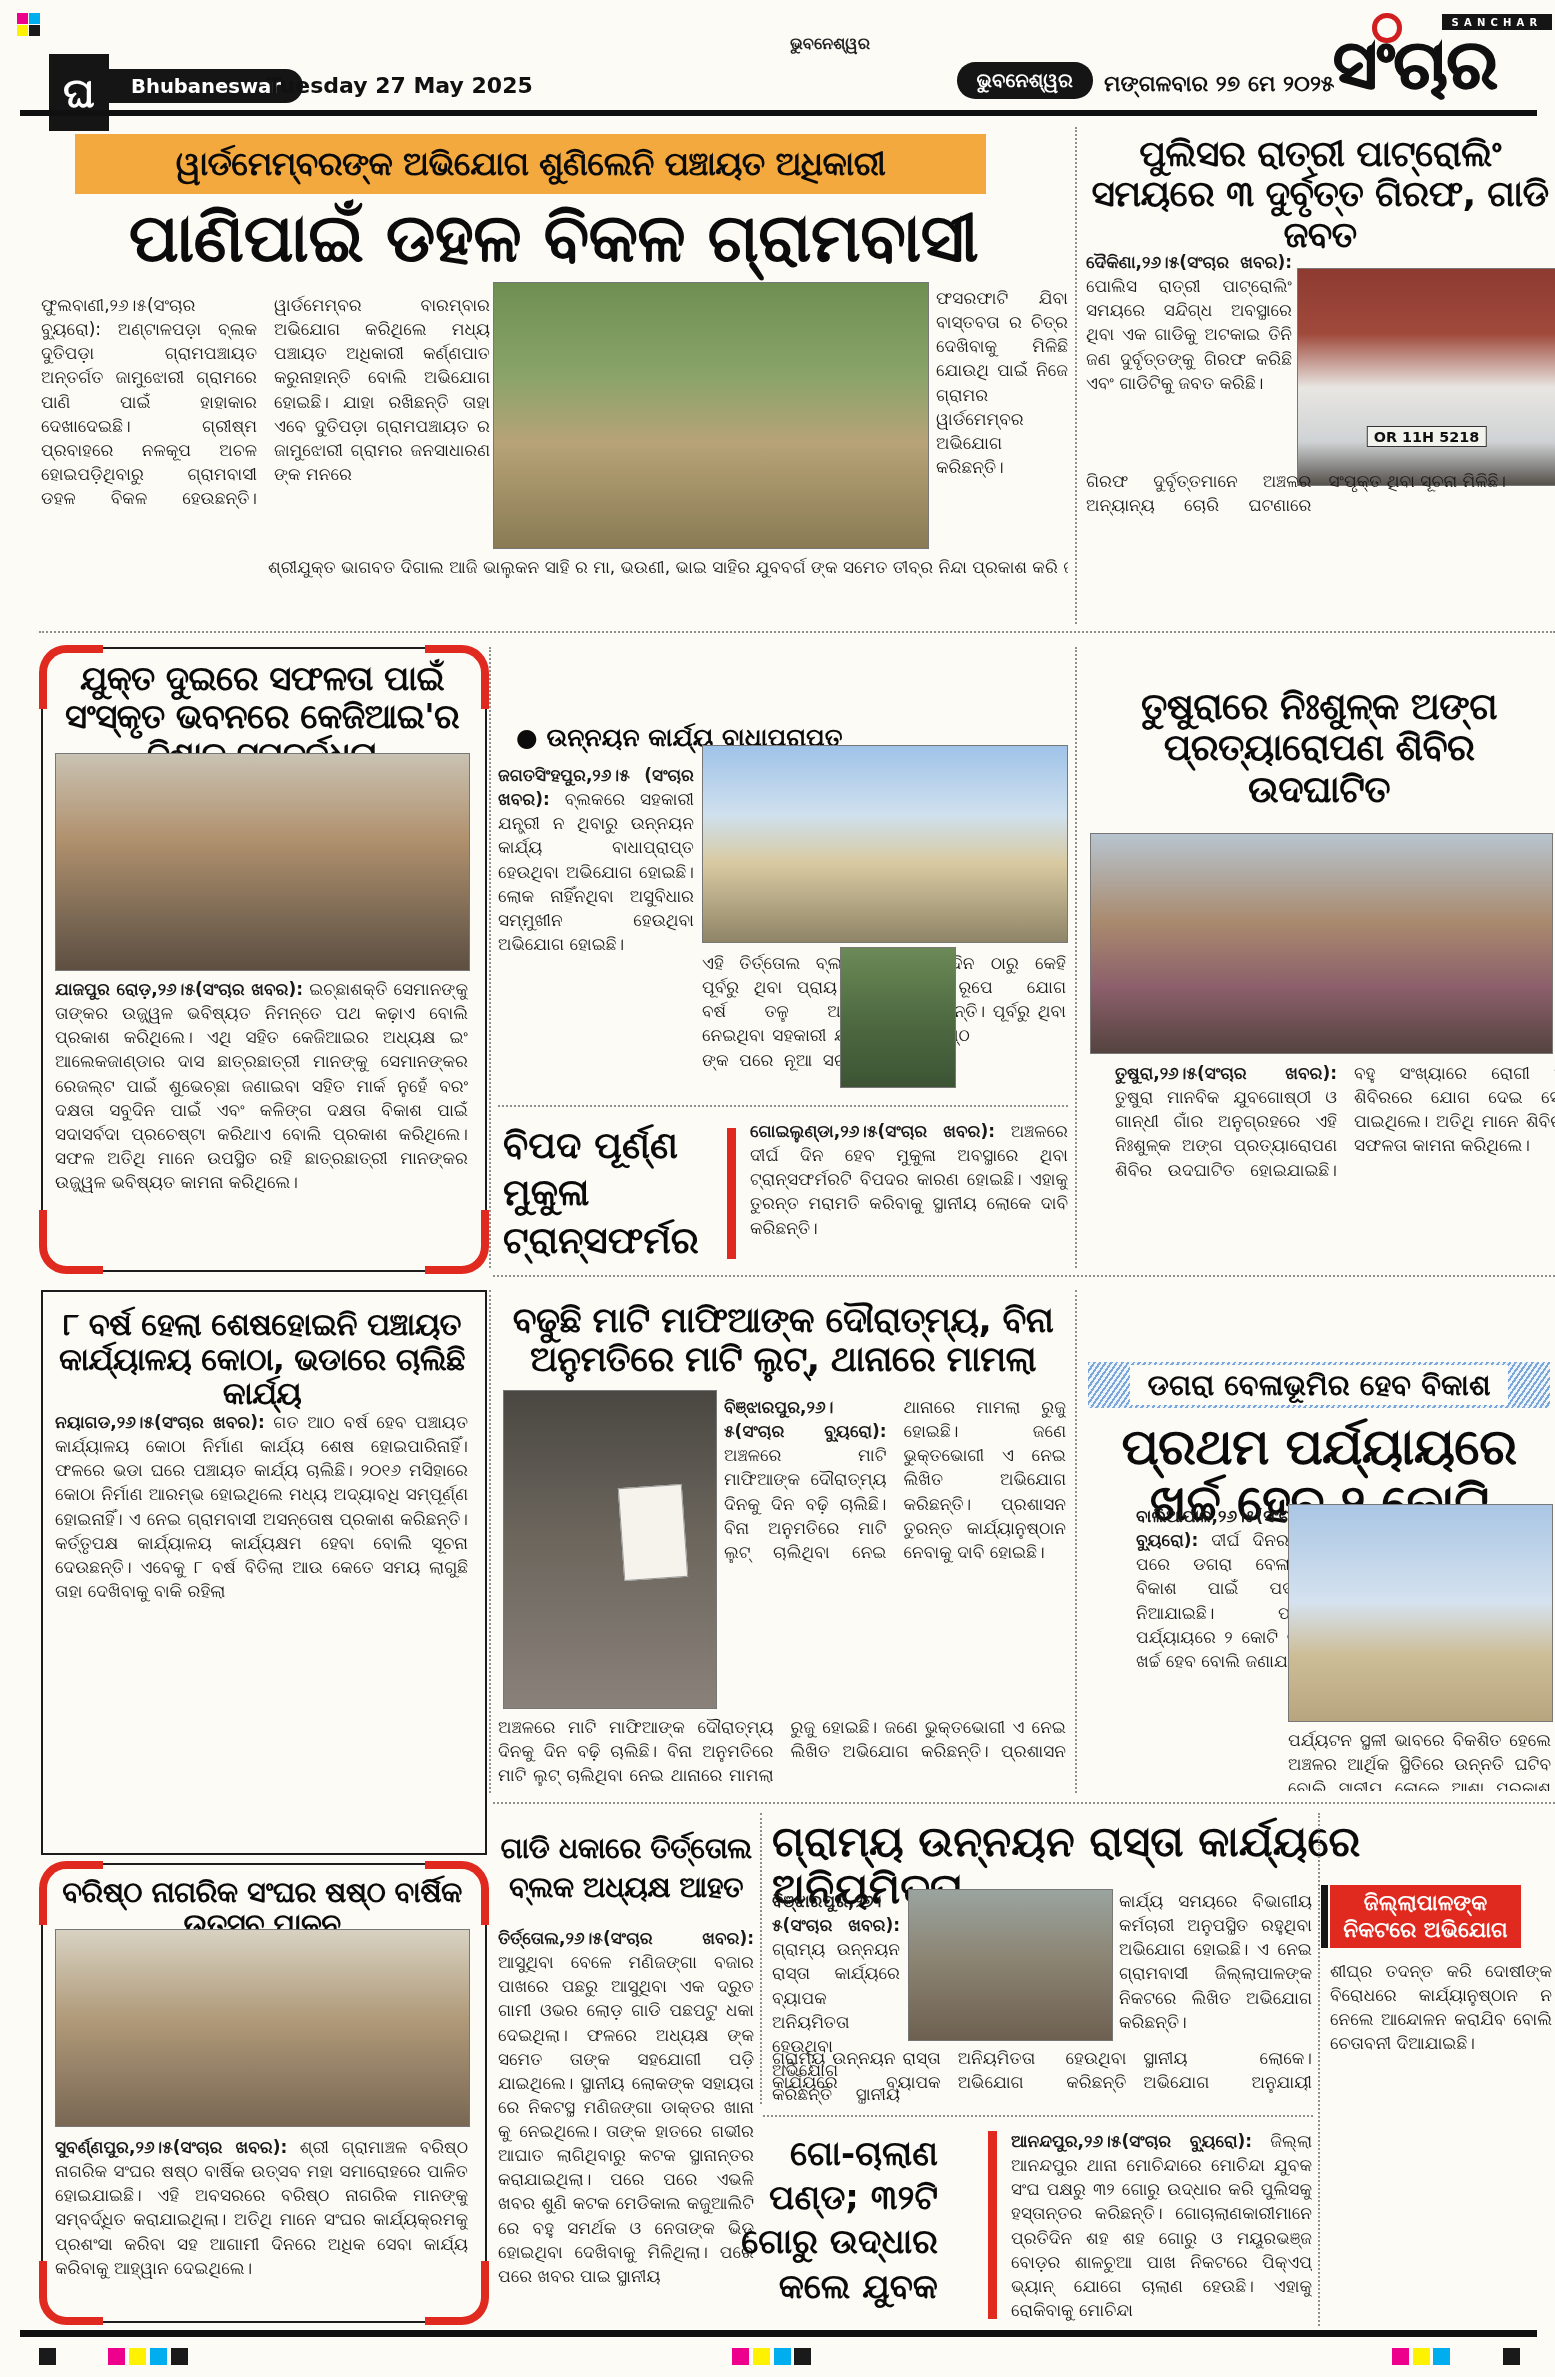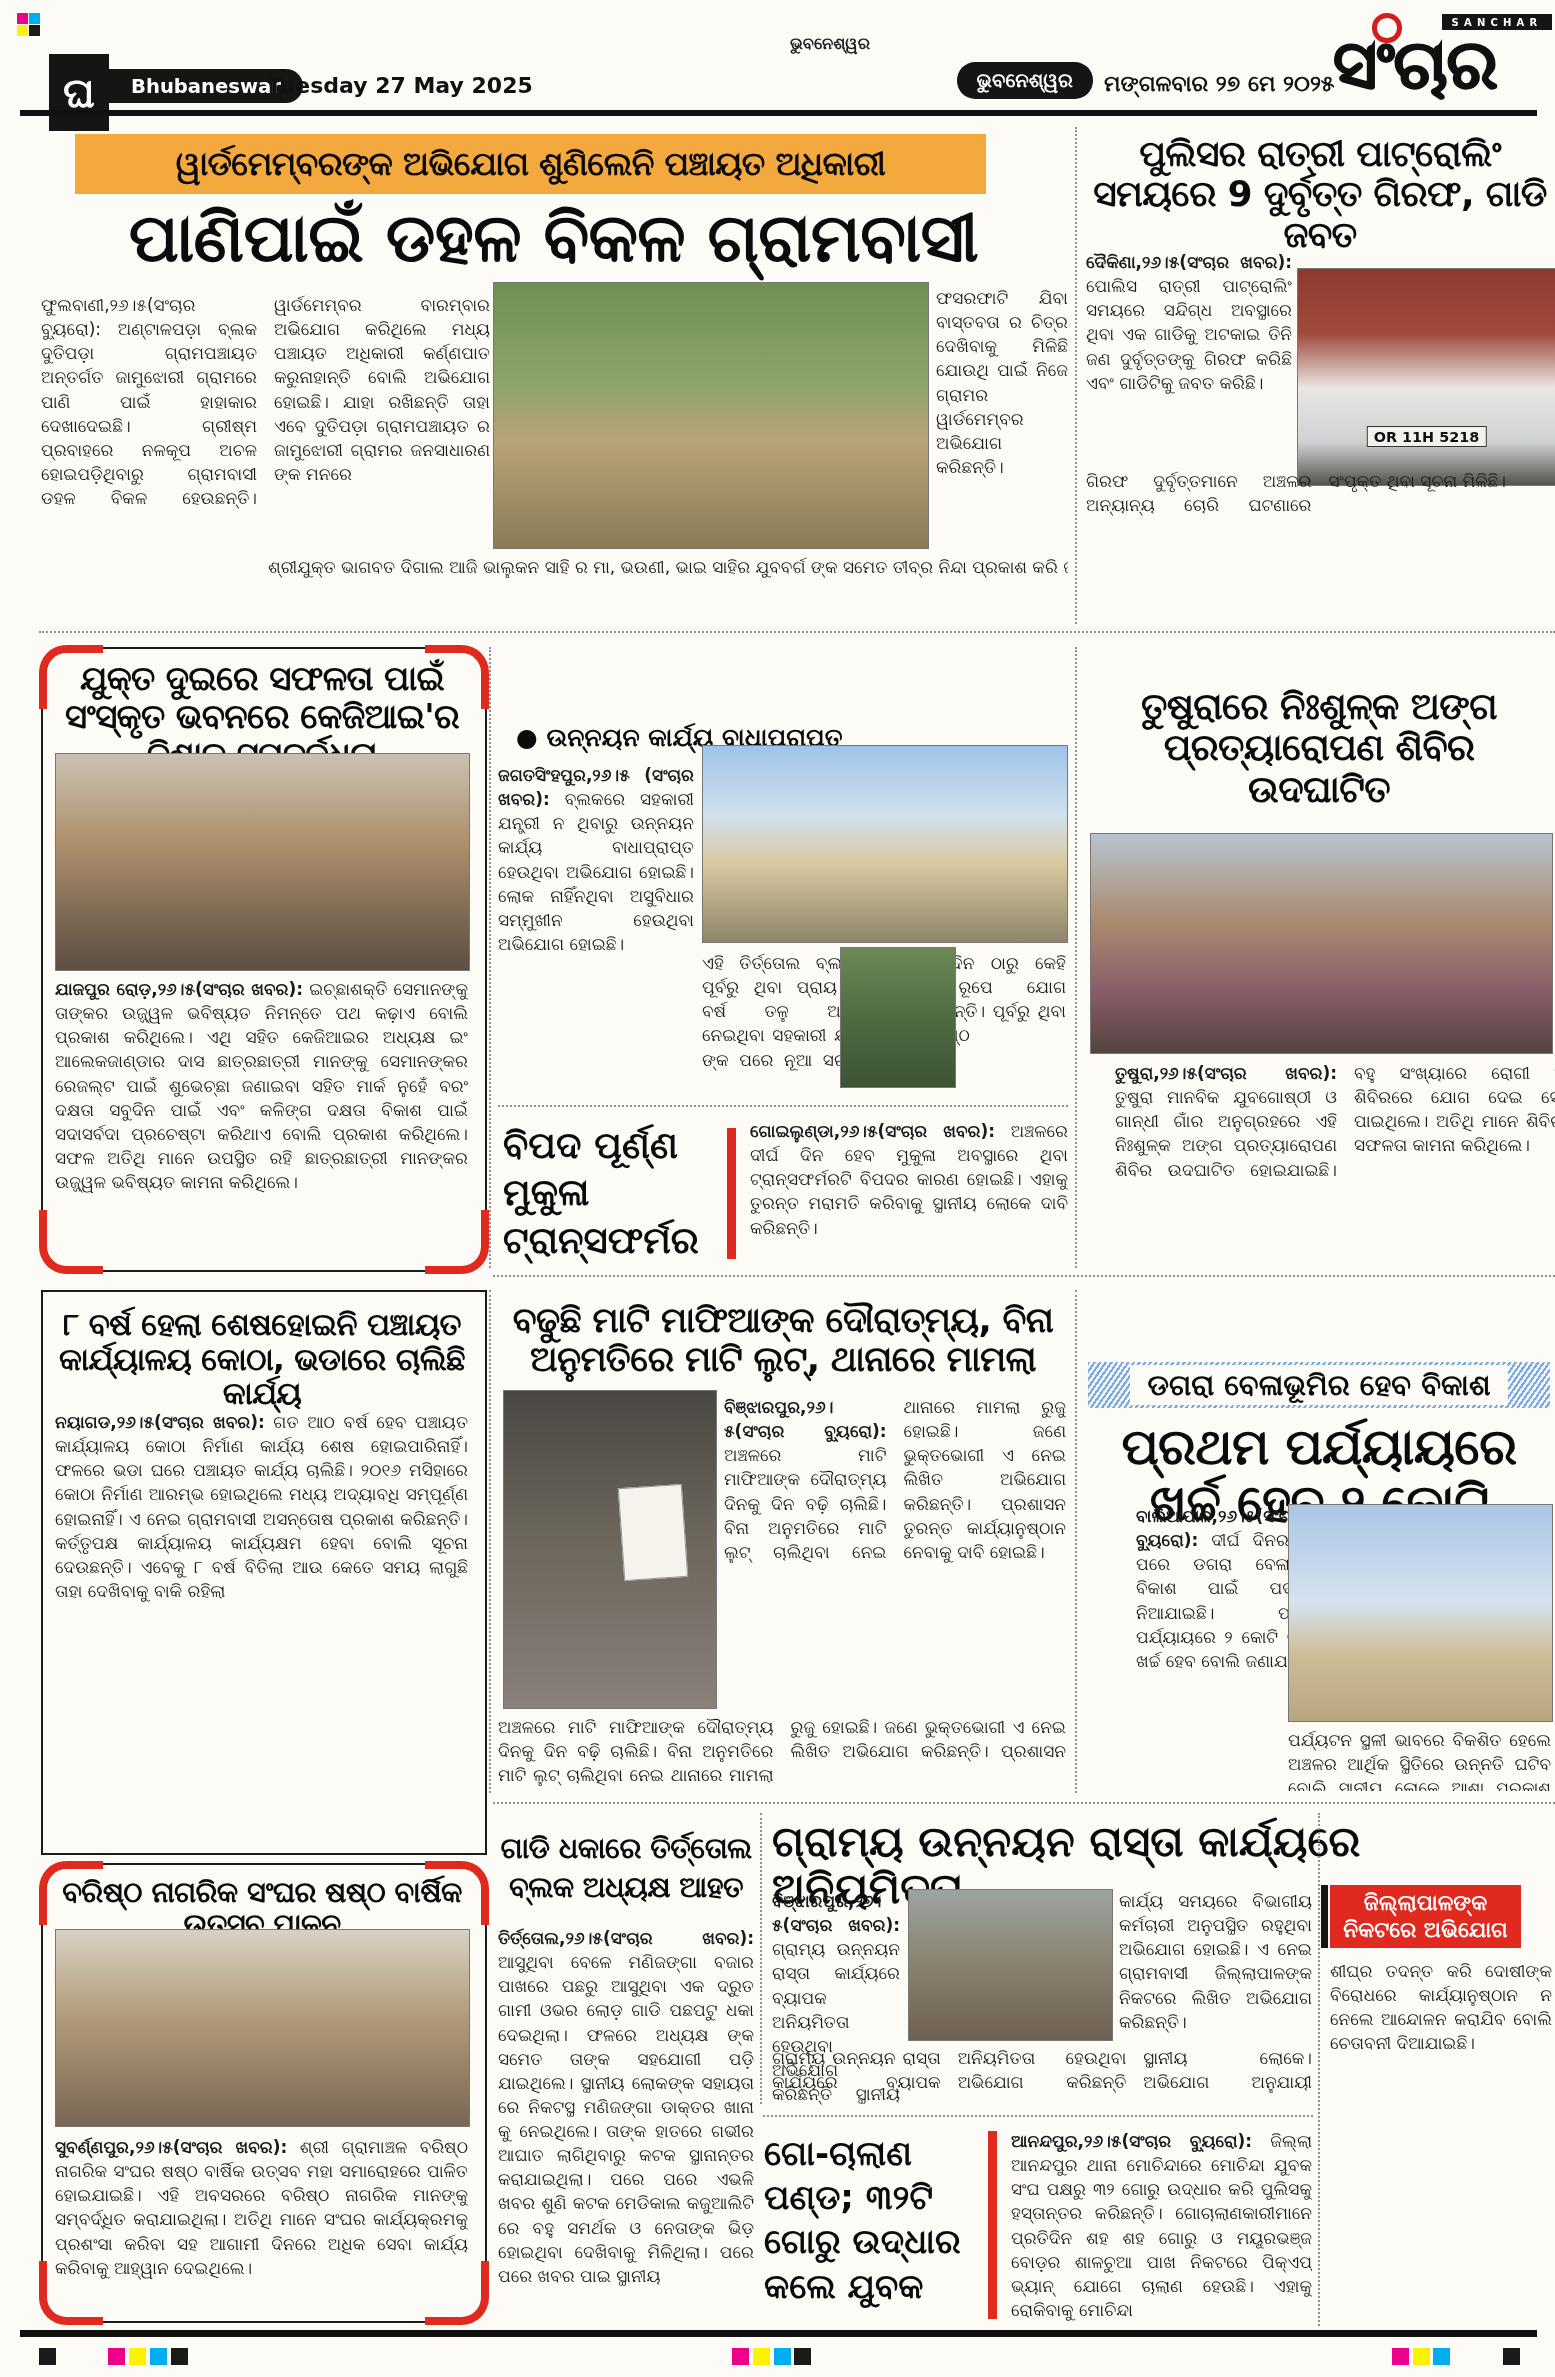--- a/index.html
+++ b/index.html
@@ -75,21 +75,21 @@
     <span class="hl" style="font-size:33px;">ୱାର୍ଡମେମ୍ବରଙ୍କ ଅଭିଯୋଗ ଶୁଣିଲେନି ପଞ୍ଚାୟତ ଅଧିକାରୀ</span>
   </div>
   <div class="abs hl" style="left:39px;top:201px;width:1029px;height:84px;font-size:67px;">ପାଣିପାଇଁ ଡହଳ ବିକଳ ଗ୍ରାମବାସୀ</div>
 
   <div class="abs bt" style="left:41px;top:293px;width:449px;height:260px;column-count:2;column-gap:17px;">ଫୁଲବାଣୀ,୨୬।୫(ସଂଚାର ବ୍ୟୁରୋ): ଅଣ୍ଟାଳପଡ଼ା ବ୍ଲକ ଦୁତିପଡ଼ା ଗ୍ରାମପଞ୍ଚାୟତ ଅନ୍ତର୍ଗତ ଜାମୁଝୋରୀ ଗ୍ରାମରେ ପାଣି ପାଇଁ ହାହାକାର ଦେଖାଦେଇଛି। ଗ୍ରୀଷ୍ମ ପ୍ରବାହରେ ନଳକୂପ ଅଚଳ ହୋଇପଡ଼ିଥିବାରୁ ଗ୍ରାମବାସୀ ଡହଳ ବିକଳ ହେଉଛନ୍ତି। ୱାର୍ଡମେମ୍ବର ବାରମ୍ବାର ଅଭିଯୋଗ କରିଥିଲେ ମଧ୍ୟ ପଞ୍ଚାୟତ ଅଧିକାରୀ କର୍ଣ୍ଣପାତ କରୁନାହାନ୍ତି ବୋଲି ଅଭିଯୋଗ ହୋଇଛି। ଯାହା ରଖିଛନ୍ତି ତାହା ଏବେ ଦୁତିପଡ଼ା ଗ୍ରାମପଞ୍ଚାୟତ ର ଜାମୁଝୋରୀ ଗ୍ରାମର ଜନସାଧାରଣ ଙ୍କ ମନରେ</div>
   <div class="abs ph p-villagers" style="left:493px;top:282px;width:434px;height:265px;"></div>
   <div class="abs bt" style="left:936px;top:286px;width:132px;height:261px;">ଫସରଫାଟି ଯିବା ବାସ୍ତବତା ର ଚିତ୍ର ଦେଖିବାକୁ ମିଳିଛି ଯୋଉଥି ପାଇଁ ନିଜେ ଗ୍ରାମର ୱାର୍ଡମେମ୍ବର ଅଭିଯୋଗ କରିଛନ୍ତି।</div>
   <div class="abs bt" style="left:268px;top:555px;width:800px;height:27.4px;white-space:nowrap;">ଶ୍ରୀଯୁକ୍ତ ଭାଗବତ ଦିଗାଲ ଆଜି ଭାଲୁକନ ସାହି ର ମା, ଭଉଣୀ, ଭାଇ ସାହିର ଯୁବବର୍ଗ ଙ୍କ ସମେତ ତୀବ୍ର ନିନ୍ଦା ପ୍ରକାଶ କରି ଜଣାଇଛନ୍ତି।</div>
 
   <div class="abs vdot" style="left:1075px;top:127px;height:497px;"></div>
-  <div class="abs hl" style="left:1086px;top:134px;width:468px;height:105px;font-size:36px;">ପୁଲିସର ରାତ୍ରୀ ପାଟ୍ରୋଲିଂ ସମୟରେ 9 ଦୁର୍ବୃତ୍ତ ଗିରଫ, ଗାଡି ଜବତ</div>
+  <div class="abs hl" style="left:1086px;top:134px;width:468px;height:105px;font-size:36px;">ପୁଲିସର ରାତ୍ରୀ ପାଟ୍ରୋଲିଂ ସମୟରେ ୩ ଦୁର୍ବୃତ୍ତ ଗିରଫ, ଗାଡି ଜବତ</div>
   <div class="abs bt" style="left:1086px;top:250px;width:206px;height:213px;">
     <span class="dl">ଦୈକିଣା,୨୬।୫(ସଂଚାର ଖବର):</span>
     <span>ପୋଲିସ ରାତ୍ରୀ ପାଟ୍ରୋଲିଂ ସମୟରେ ସନ୍ଦିଗ୍ଧ ଅବସ୍ଥାରେ ଥିବା ଏକ ଗାଡିକୁ ଅଟକାଇ ତିନି ଜଣ ଦୁର୍ବୃତ୍ତଙ୍କୁ ଗିରଫ କରିଛି ଏବଂ ଗାଡିଟିକୁ ଜବତ କରିଛି।</span>
   </div>
   <div class="abs ph p-suv" style="left:1297px;top:245px;width:257px;height:216px;margin-top:23px;">
     <div style="position:absolute;left:50%;bottom:38px;transform:translateX(-50%);background:#f3f3ee;border:1.3px solid #333;
          font-size:14.4px;font-weight:bold;padding:1.3px 6.5px;color:#101010;">OR 11H 5218</div>
   </div>
   <div class="abs bt" style="left:1086px;top:469px;width:468px;height:155px;column-count:2;column-gap:17px;">ଗିରଫ ଦୁର୍ବୃତ୍ତମାନେ ଅଞ୍ଚଳର ଅନ୍ୟାନ୍ୟ ଚୋରି ଘଟଣାରେ ସଂପୃକ୍ତ ଥିବା ସୂଚନା ମିଳିଛି।</div>
 
@@ -205,21 +205,21 @@
   <div class="abs" style="left:1330px;top:1885px;width:191px;height:63px;background:#e02a1f;color:#fff;
        display:flex;flex-direction:column;align-items:center;justify-content:center;font-weight:bold;font-size:21.6px;line-height:1.25;">
     <span>ଜିଲ୍ଲାପାଳଙ୍କ</span>
     <span>ନିକଟରେ ଅଭିଯୋଗ</span>
   </div>
   <div class="abs bt" style="left:1330px;top:1959px;width:222px;height:353px;">ଶୀଘ୍ର ତଦନ୍ତ କରି ଦୋଷୀଙ୍କ ବିରୋଧରେ କାର୍ଯ୍ୟାନୁଷ୍ଠାନ ନ ନେଲେ ଆନ୍ଦୋଳନ କରାଯିବ ବୋଲି ଚେତାବନୀ ଦିଆଯାଇଛି।</div>
   <div class="abs vdot" style="left:1318px;top:1813px;height:513px;"></div>
   <div class="abs bt" style="left:772px;top:2046px;width:540px;height:63px;column-count:3;column-gap:17px;">ଗ୍ରାମ୍ୟ ଉନ୍ନୟନ ରାସ୍ତା କାର୍ଯ୍ୟରେ ବ୍ୟାପକ ଅନିୟମିତତା ହେଉଥିବା ଅଭିଯୋଗ କରିଛନ୍ତି ସ୍ଥାନୀୟ ଲୋକେ। ଅଭିଯୋଗ ଅନୁଯାୟୀ ଯାଜପୁର ଜିଲ୍ଲା ଦଶରଥପୁର ବ୍ଲକ ନନ୍ଦିପୁର ପାୟତ କାର୍ଯ୍ୟାଳୟଠାରୁ ରାସ୍ତା କାର୍ଯ୍ୟରେ ନିମ୍ନ ମାନର ସାମଗ୍ରୀ ବ୍ୟବହାର ହେଉଛି।</div>
 
   <div class="abs hdot" style="left:763px;top:2115px;width:550px;"></div>
-  <div class="abs" style="left:764px;top:2131px;width:216px;height:189px;font-size:34px;font-weight:bold;line-height:1.3;color:#0b0b0b;text-align:left;">
+  <div class="abs" style="left:722px;top:2131px;width:216px;height:189px;font-size:34px;font-weight:bold;line-height:1.3;color:#0b0b0b;text-align:right;">
     <div>ଗୋ-ଚାଲାଣ</div>
     <div>ପଣ୍ଡ; ୩୨ଟି</div>
     <div>ଗୋରୁ ଉଦ୍ଧାର</div>
     <div>କଲେ ଯୁବକ</div>
   </div>
   <div class="abs" style="left:988px;top:2131px;width:9.1px;height:188px;background:#e02a1f;"></div>
   <div class="abs bt" style="left:1011px;top:2129px;width:301px;height:193px;">
     <span class="dl">ଆନନ୍ଦପୁର,୨୬।୫(ସଂଚାର ବ୍ୟୁରୋ):</span>
     <span>ଜିଲ୍ଲା ଆନନ୍ଦପୁର ଥାନା ମୋଚିନ୍ଦାରେ ମୋଚିନ୍ଦା ଯୁବକ ସଂଘ ପକ୍ଷରୁ ୩୨ ଗୋରୁ ଉଦ୍ଧାର କରି ପୁଲିସକୁ ହସ୍ତାନ୍ତର କରିଛନ୍ତି। ଗୋଚାଲାଣକାରୀମାନେ ପ୍ରତିଦିନ ଶହ ଶହ ଗୋରୁ ଓ ମୟୂରଭଞ୍ଜ ବୋଡ଼ର ଶାଳଚୁଆ ପାଖ ନିକଟରେ ପିକ୍ଏପ୍ ଭ୍ୟାନ୍ ଯୋଗେ ଚାଲାଣ ହେଉଛି। ଏହାକୁ ରୋକିବାକୁ ମୋଚିନ୍ଦା</span>
   </div>

